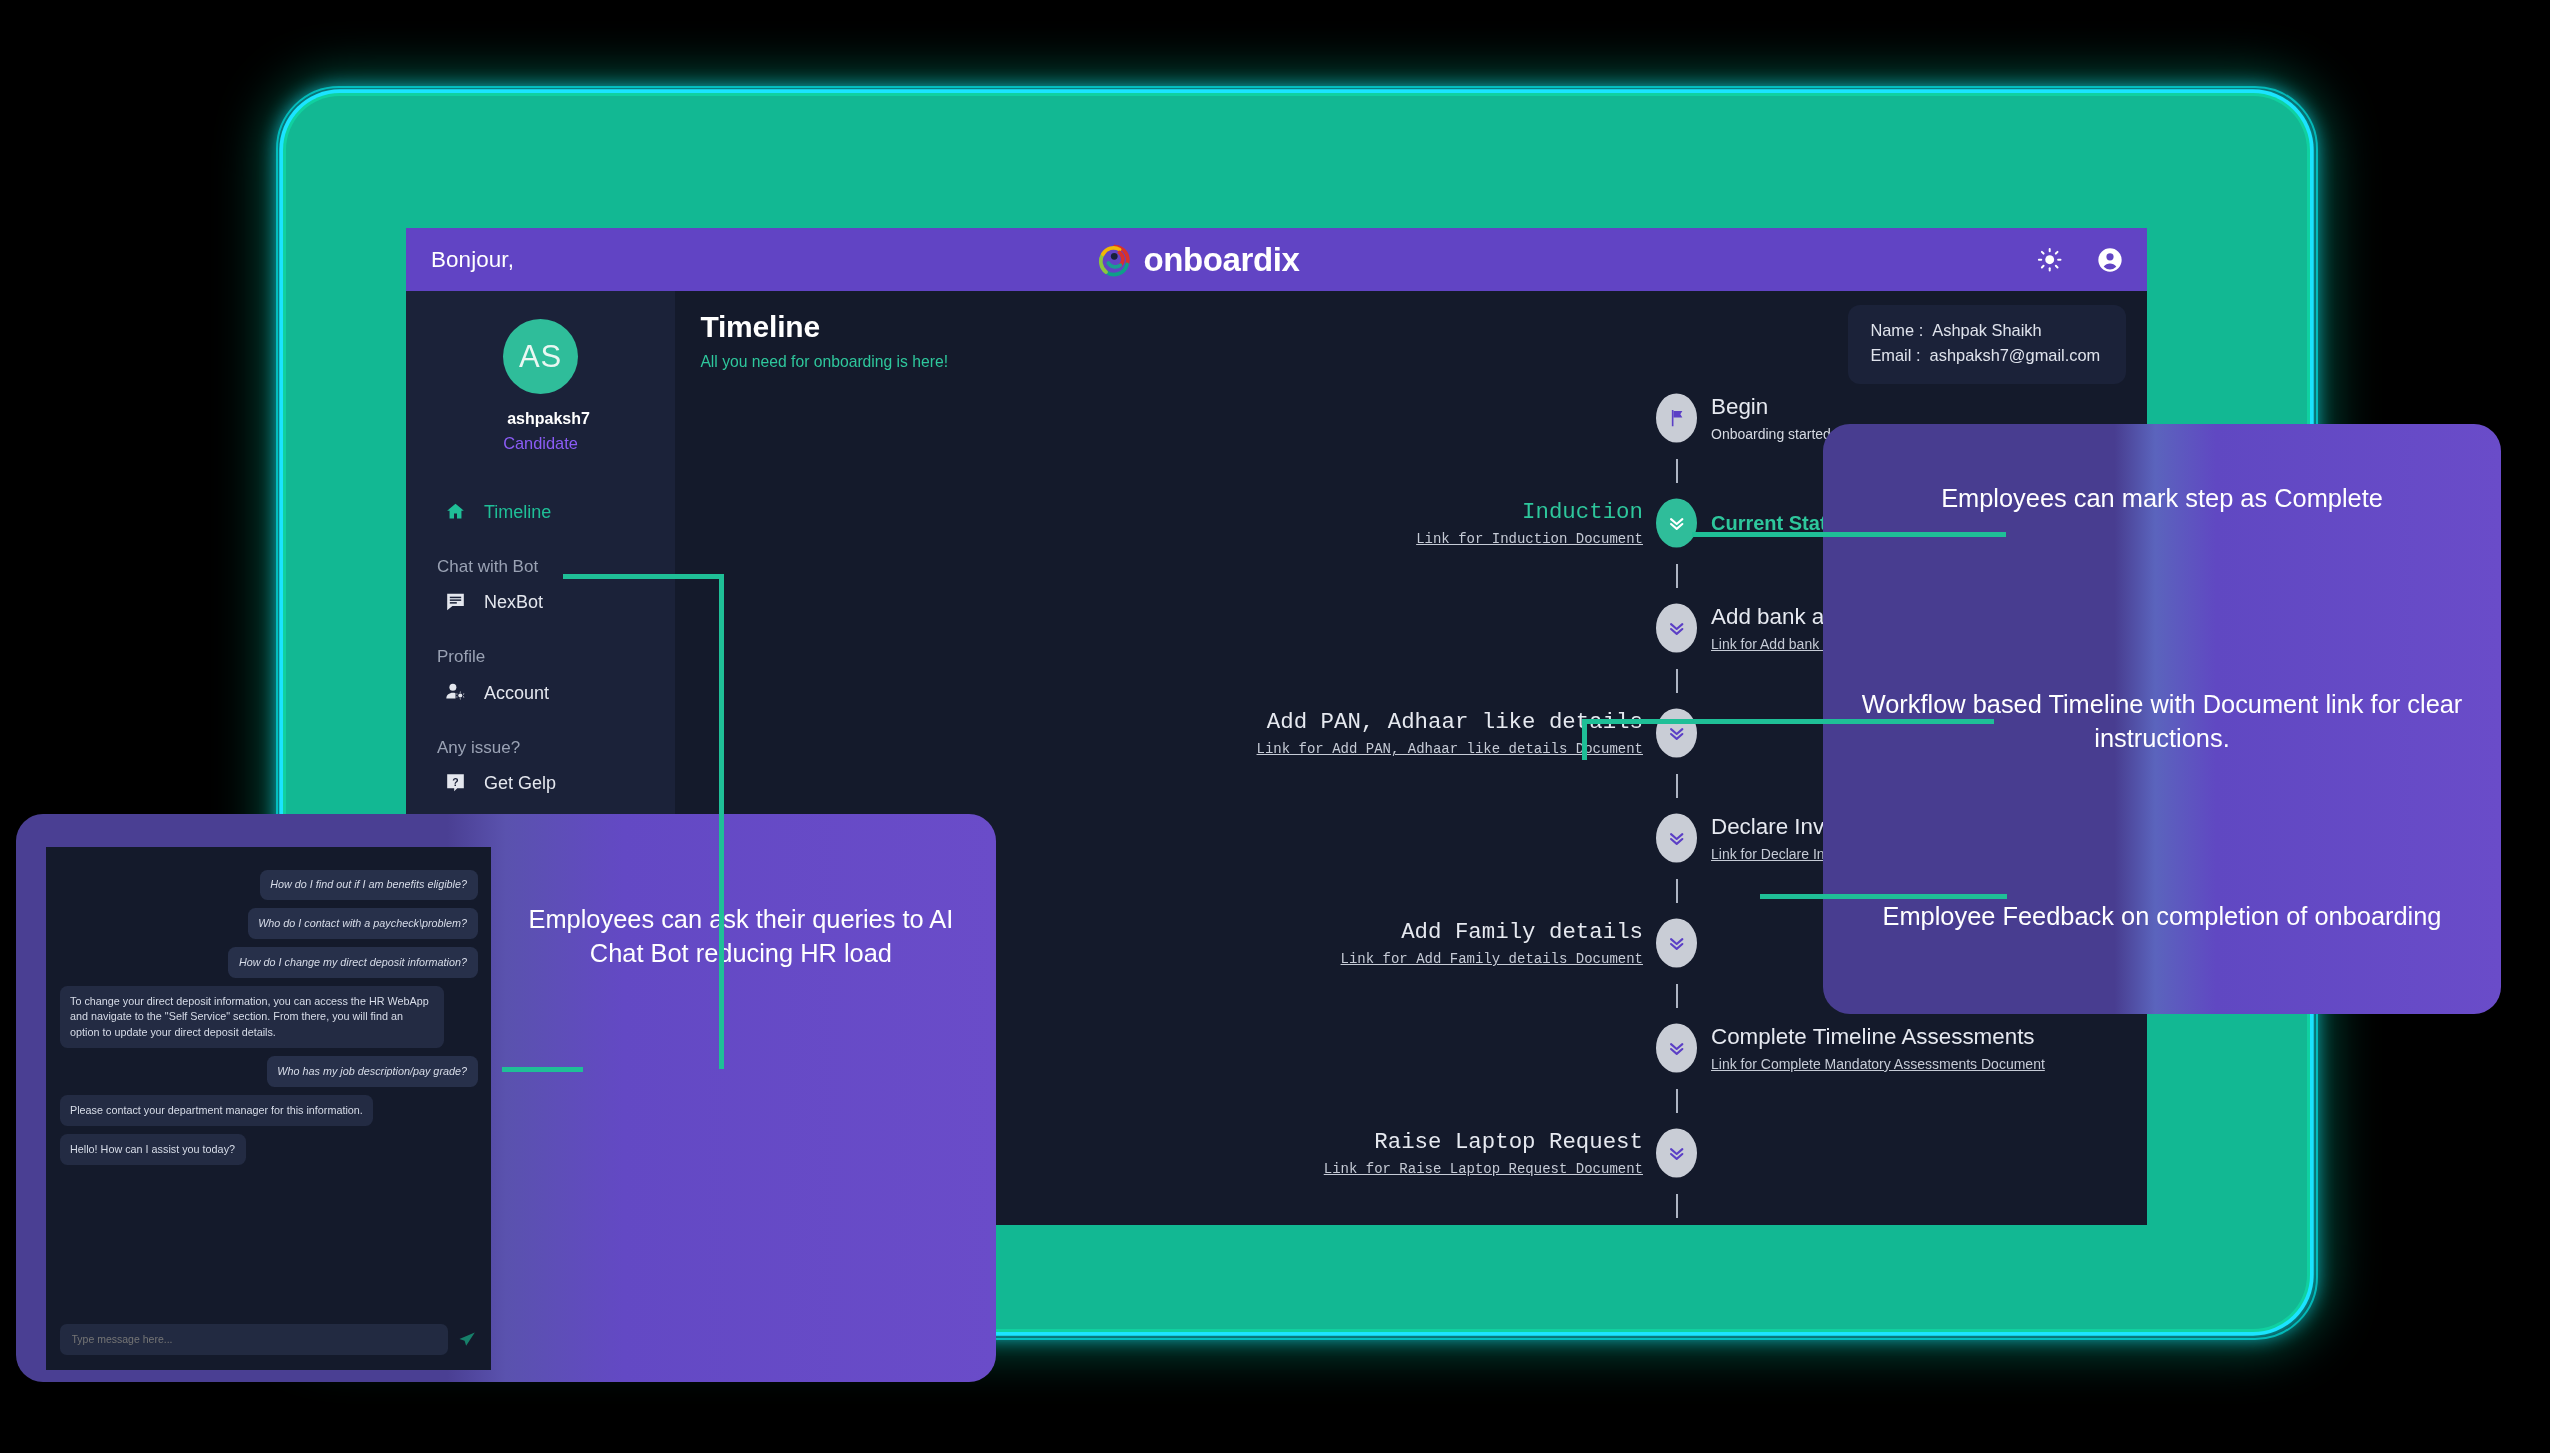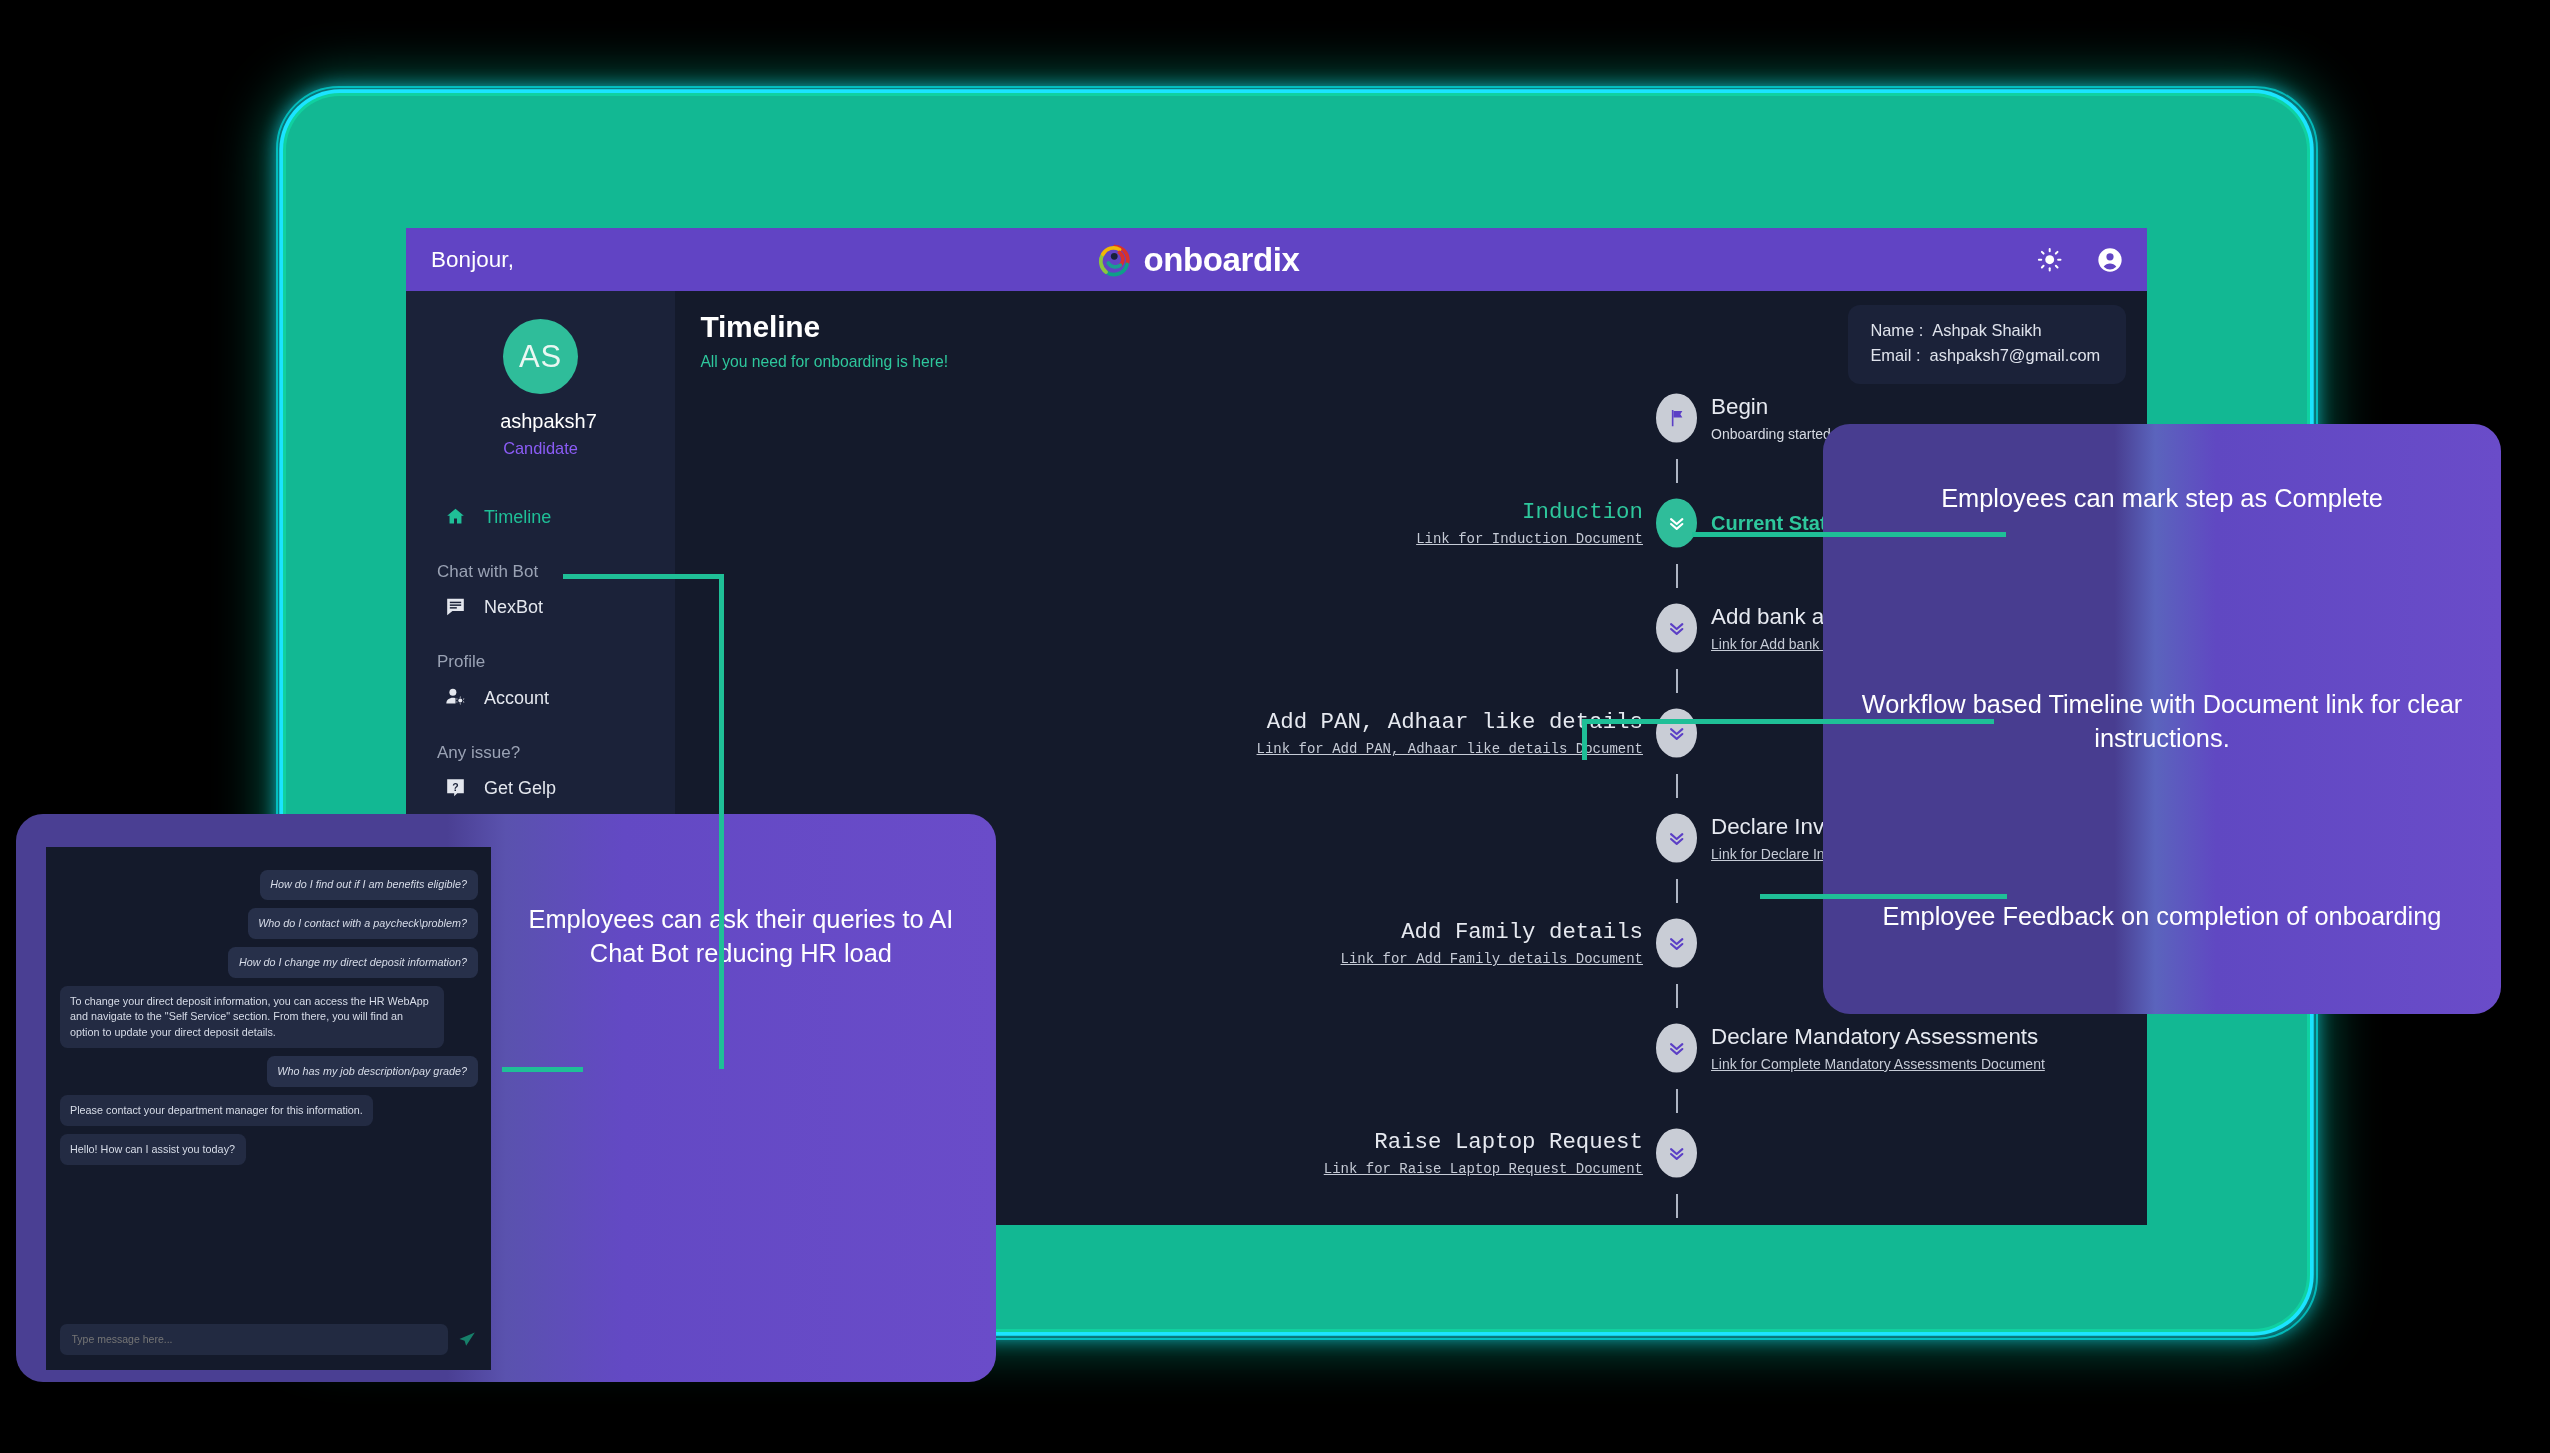--- a/index.html
+++ b/index.html
@@ -60,21 +60,21 @@
     width: 269px; background:#1b2239; flex-shrink:0;
     padding-top: 28px; position:relative;
   }
   .avatar {
     width: 75px; height:75px; border-radius:50%;
     background:#2fbd9a; color:#eaf7f2;
     display:flex; align-items:center; justify-content:center;
     font-size:31px; margin: 0 auto 16.4px;
     letter-spacing:0.7px;
   }
-  .uname { color:#ffffff; font-size:20px; font-weight:400; text-align:center;margin-left:16px; }
+  .uname { color:#ffffff; font-size:16px; font-weight:700; text-align:center;margin-left:16px; }
   .urole { color:#8b5cf6; font-size:16.4px; text-align:center; margin-top:6px; }
   .nav { margin-top: 39px; }
   .nav-item { display:flex; align-items:center; gap:18px; padding: 8.2px 0 8.2px 39px; }
   .nav-item .label { font-size:18px; color:#e4e7ee; }
   .nav-item.active .label { color:#1fbf97; }
   .nav-group { color:#9aa2b4; font-size:17px; padding: 24px 0 6px 31px; }
 
   
   .main { flex:1; position:relative; padding: 19.4px 0 0 25.4px; }
   .page-title { color:#ffffff; font-size:30px; font-weight:700; letter-spacing:-0.2px; }
@@ -399,21 +399,21 @@
 
           <div class="tl-row">
             <div class="node">
               <svg width="19.4" height="19.4" viewBox="0 0 24 24" fill="none" stroke="#5b3fc6" stroke-width="2.6" stroke-linecap="round" stroke-linejoin="round">
                   <polyline points="5,7 12,13 19,7"></polyline>
                   <polyline points="5,13 12,19 19,13"></polyline>
                 </svg>
             </div>
             <div class="side-right">
               <div>
-                <div class="step-title">Declare Mandatory Assessments</div>
+                <div class="step-title">Complete Timeline Assessments</div>
                 <div class="step-link">Link for Complete Mandatory Assessments Document</div>
               </div>
             </div>
           </div>
           <div class="tl-gap">
               <div class="bar"></div>
             </div>
 
           <div class="tl-row">
             <div class="node">

